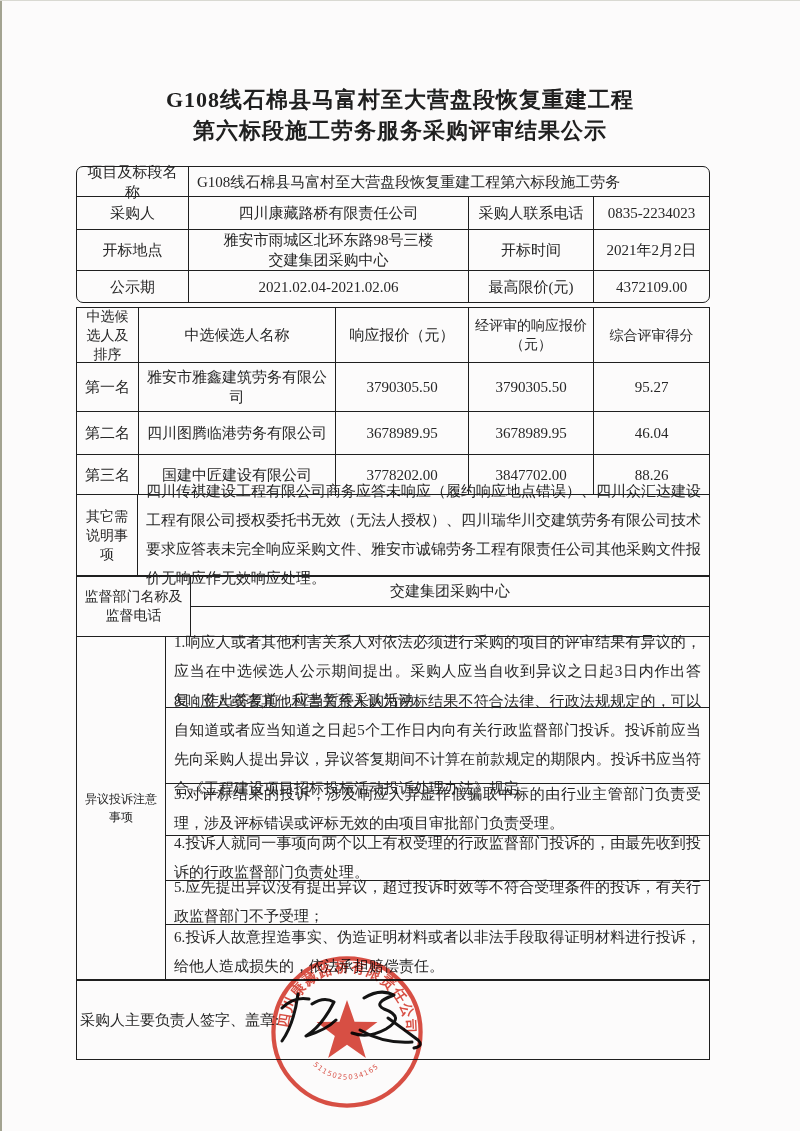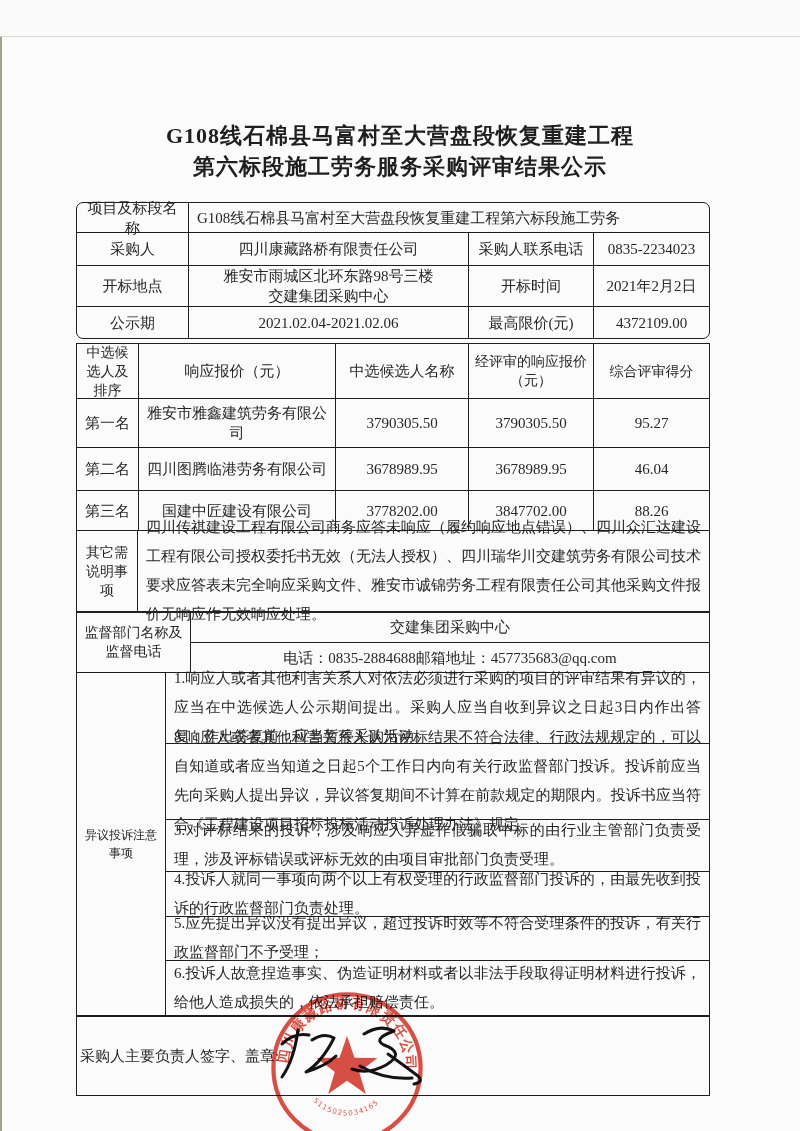--- a/index.html
+++ b/index.html
@@ -4,21 +4,21 @@
 <style>
   html,body{margin:0;padding:0;}
   body{
     width:800px;height:1131px;
     background:#fbfafa;
     font-family:"Liberation Serif","DejaVu Serif",serif;
     color:#262626;
     position:relative;
     overflow:hidden;
   }
-  .page{position:absolute;inset:0;background:#fcfbfb;margin-top:36px;}
+  .page{position:absolute;inset:0;background:#fcfbfb;}
   .scan-edge-left{position:absolute;left:0;top:0;width:2px;height:100%;background:#a3a391;}
   .scan-edge-top{position:absolute;left:0;top:0;width:100%;height:1px;background:#d9d9d2;}
 
   .title{position:absolute;top:84px;left:0;width:100%;text-align:center;
     font-weight:bold;font-size:22px;line-height:31px;letter-spacing:1px;color:#1f1f1f;}
 
   .doc{position:absolute;left:76px;top:166px;width:634px;font-size:15px;}
 
   .tbl{display:grid;border:1.5px solid #1f1f1f;box-sizing:border-box;background:transparent;}
   .tbl + .tbl{margin-top:-1.5px;}
@@ -83,22 +83,22 @@
       <div class="cell last-col">2021年2月2日</div>
 
       <div class="cell last-row">公示期</div>
       <div class="cell last-row">2021.02.04-2021.02.06</div>
       <div class="cell last-row">最高限价(元)</div>
       <div class="cell last-col last-row">4372109.00</div>
     </div>
 
     <div class="tbl tblB gap-above">
       <div class="cell small-label">中选候选人及排序</div>
+      <div class="cell">中选候选人名称</div>
       <div class="cell">响应报价（元）</div>
-      <div class="cell">中选候选人名称</div>
       <div class="cell small-label">经评审的响应报价（元）</div>
       <div class="cell last-col small-label">综合评审得分</div>
 
       <div class="cell">第一名</div>
       <div class="cell">雅安市雅鑫建筑劳务有限公司</div>
       <div class="cell">3790305.50</div>
       <div class="cell">3790305.50</div>
       <div class="cell last-col">95.27</div>
 
       <div class="cell">第二名</div>
@@ -115,21 +115,20 @@
     </div>
 
     <div class="tbl tblC">
       <div class="cell last-row small-label">其它需说明事项</div>
       <div class="cell last-col last-row note">四川传祺建设工程有限公司商务应答未响应（履约响应地点错误）、四川众汇达建设工程有限公司授权委托书无效（无法人授权）、四川瑞华川交建筑劳务有限公司技术要求应答表未完全响应采购文件、雅安市诚锦劳务工程有限责任公司其他采购文件报价无响应作无效响应处理。</div>
     </div>
 
     <div class="tbl tblD">
       <div class="cell rowspan2 last-row small-label">监督部门名称及监督电话</div>
       <div class="cell last-col">交建集团采购中心</div>
-      <div class="cell last-col last-row">电话：0835-2884688邮箱地址：457735683@qq.com</div>
     </div>
 
     <div class="tbl tblE">
       <div class="cell rowspan6 last-row">异议投诉注意事项</div>
       <div class="cell last-col note">1.响应人或者其他利害关系人对依法必须进行采购的项目的评审结果有异议的，应当在中选候选人公示期间提出。采购人应当自收到异议之日起3日内作出答复；作出答复前，应当暂停采购活动。</div>
       <div class="cell last-col note">8.响应人或者其他利害关系人认为评标结果不符合法律、行政法规规定的，可以自知道或者应当知道之日起5个工作日内向有关行政监督部门投诉。投诉前应当先向采购人提出异议，异议答复期间不计算在前款规定的期限内。投诉书应当符合《工程建设项目招标投标活动投诉处理办法》规定。</div>
       <div class="cell last-col note">3.对评标结果的投诉，涉及响应人弄虚作假骗取中标的由行业主管部门负责受理，涉及评标错误或评标无效的由项目审批部门负责受理。</div>
       <div class="cell last-col note">4.投诉人就同一事项向两个以上有权受理的行政监督部门投诉的，由最先收到投诉的行政监督部门负责处理。</div>
       <div class="cell last-col note">5.应先提出异议没有提出异议，超过投诉时效等不符合受理条件的投诉，有关行政监督部门不予受理；</div>
       <div class="cell last-col last-row note">6.投诉人故意捏造事实、伪造证明材料或者以非法手段取得证明材料进行投诉，给他人造成损失的，依法承担赔偿责任。</div>

